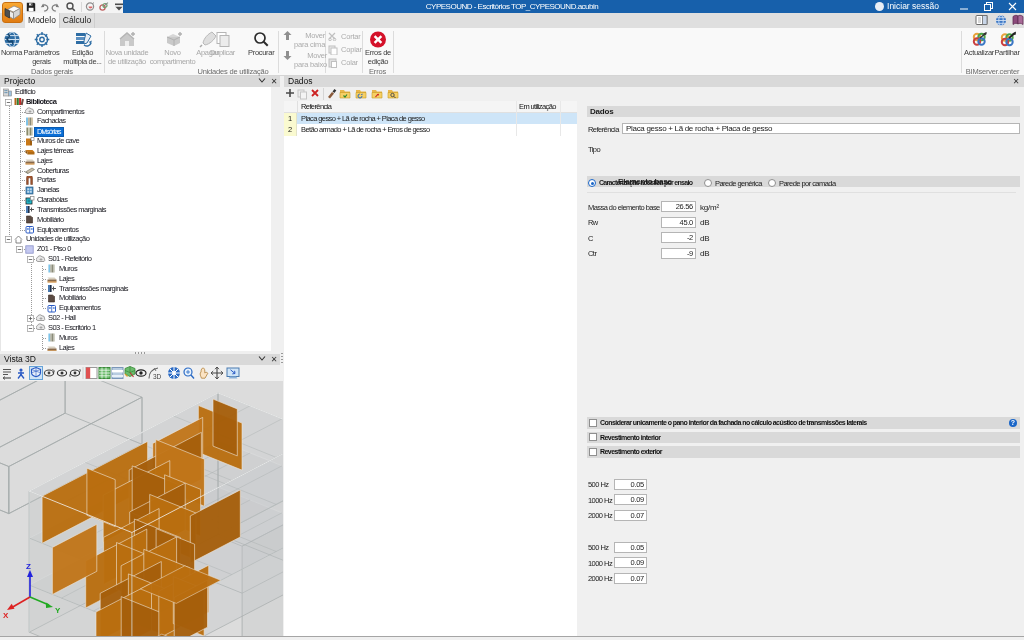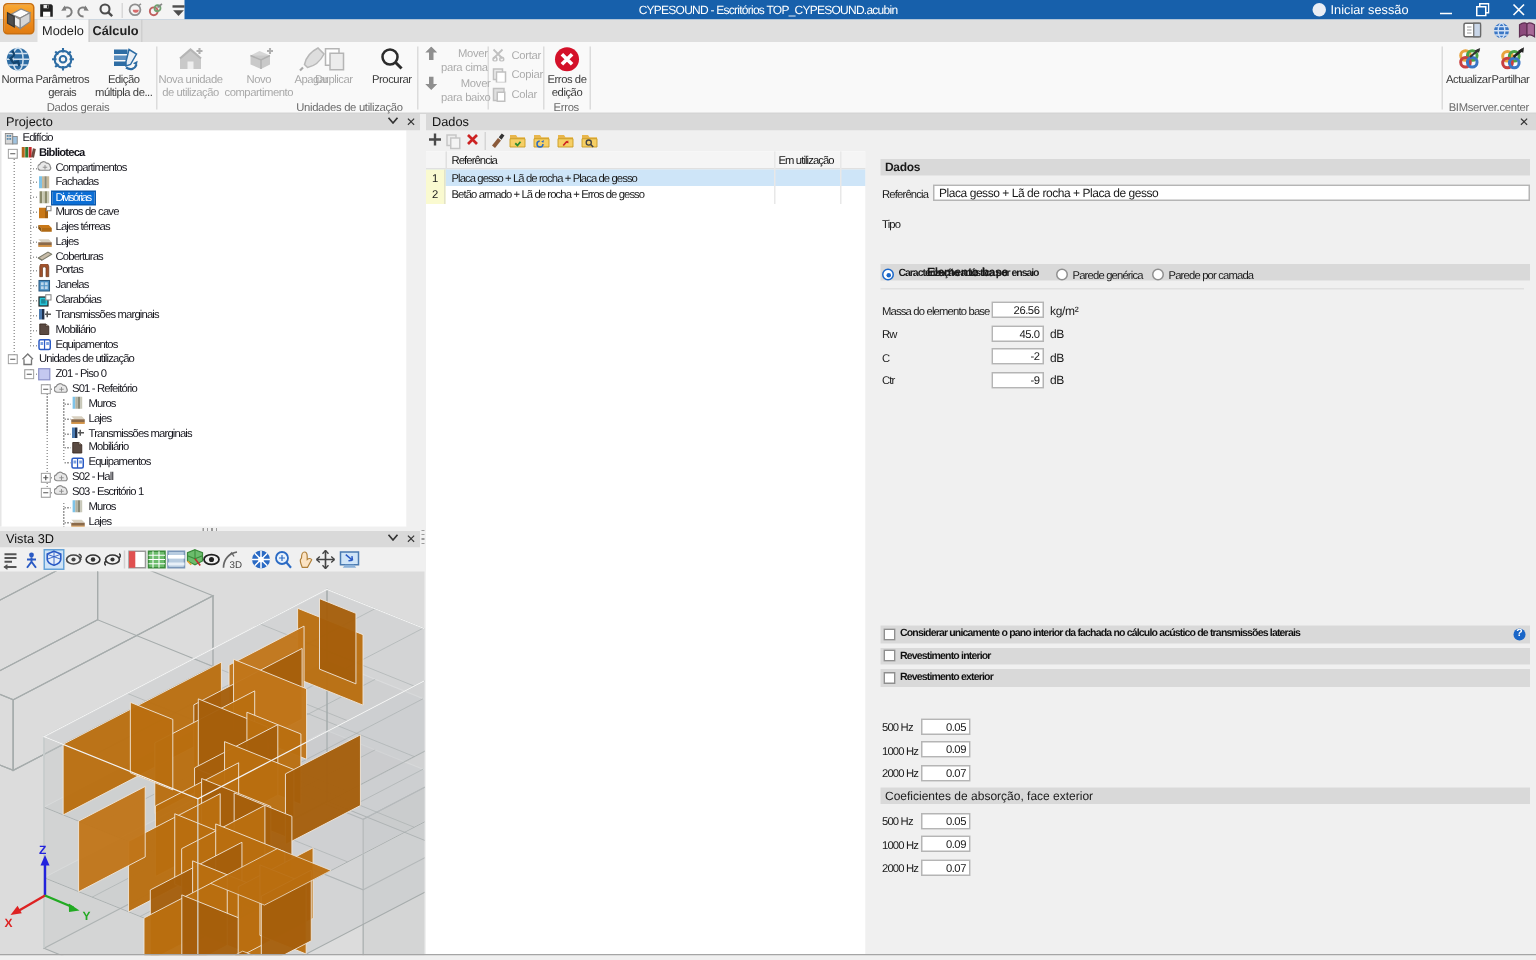--- a/index.html
+++ b/index.html
@@ -14,21 +14,21 @@
 #signin { right:85px; top:0; height:13px; color:#fff; font-size:8.5px; line-height:13px; }
 .winbtn { top:0; height:13px; width:24px; color:#fff; text-align:center; font-size:9px; line-height:13px; }
 
 
 #appbtn { z-index:10; left:2px; top:2px; width:21px; height:21px; border-radius:3px; background:linear-gradient(180deg,#f8a934 0%,#ef8c1c 55%,#e07c12 100%); border:1px solid #c96f10; }
 
 
 #tabstrip { left:0; top:13px; width:1024px; height:15px; background:#dfdfdf; }
 .tab { top:13px; height:15px; font-size:8.5px; line-height:15px; text-align:center; color:#222; }
 #tab-modelo { left:25px; width:34px; background:#f9f9f9; }
-#tab-calculo { left:59px; width:36px; border-left:1px solid #cfcfcf; border-right:1px solid #cfcfcf;font-weight:bold; }
+#tab-calculo { left:59px; width:36px; border-left:1px solid #cfcfcf; border-right:1px solid #cfcfcf; }
 
 
 #ribbon { left:0; top:28px; width:1024px; height:48px; background:#f9f9f9; border-bottom:1px solid #d5d5d5; }
 .rsep { position:absolute; top:3px; height:42px; width:1px; background:#dcdcdc; }
 .rbig { position:absolute; top:2px; text-align:center; font-size:7.5px; letter-spacing:-0.3px; color:#3b3b3b; line-height:8.5px; }
 .rbig .ric { margin:1px auto 1px auto; width:18px; height:17px; position:relative; }
 .rbig.dis { color:#a8a8a8; }
 .grplabel { position:absolute; top:39px; height:9px; font-size:7.5px; color:#6a6a6a; text-align:center; letter-spacing:-0.2px; }
 .smallbtn { position:absolute; font-size:7.5px; letter-spacing:-0.2px; color:#ababab; line-height:8.5px;text-align:right; }
 
@@ -798,21 +798,20 @@
 <div class="chkbar" style="top:359px;">
       <span class="chk"></span>
       <span class="chklabel">Revestimento exterior</span>
     </div>
 <div class="flabel" style="top:393.0px;">500 Hz</div>
     <div class="finput num" style="left:37px;top:391.5px;width:33px;height:11px;">0.05</div>
 <div class="flabel" style="top:408.5px;">1000 Hz</div>
     <div class="finput num" style="left:37px;top:407px;width:33px;height:11px;">0.09</div>
 <div class="flabel" style="top:424.0px;">2000 Hz</div>
     <div class="finput num" style="left:37px;top:422.5px;width:33px;height:11px;">0.07</div>
-<div class="sbar" style="top:437.5px;">Coeficientes de absorção, face exterior</div>
 <div class="flabel" style="top:456.0px;">500 Hz</div>
     <div class="finput num" style="left:37px;top:454.5px;width:33px;height:11px;">0.05</div>
 <div class="flabel" style="top:471.5px;">1000 Hz</div>
     <div class="finput num" style="left:37px;top:470px;width:33px;height:11px;">0.09</div>
 <div class="flabel" style="top:487.0px;">2000 Hz</div>
     <div class="finput num" style="left:37px;top:485.5px;width:33px;height:11px;">0.07</div>
   </div>
 
 <div class="abs" style="left:135px;top:351.5px;width:10px;height:2px;background-image:repeating-linear-gradient(90deg,#9a9a9a 0,#9a9a9a 1px,transparent 1px,transparent 3px);"></div>
 <div class="abs" style="left:281px;top:353px;width:2px;height:10px;background-image:repeating-linear-gradient(180deg,#9a9a9a 0,#9a9a9a 1px,transparent 1px,transparent 3px);"></div>

